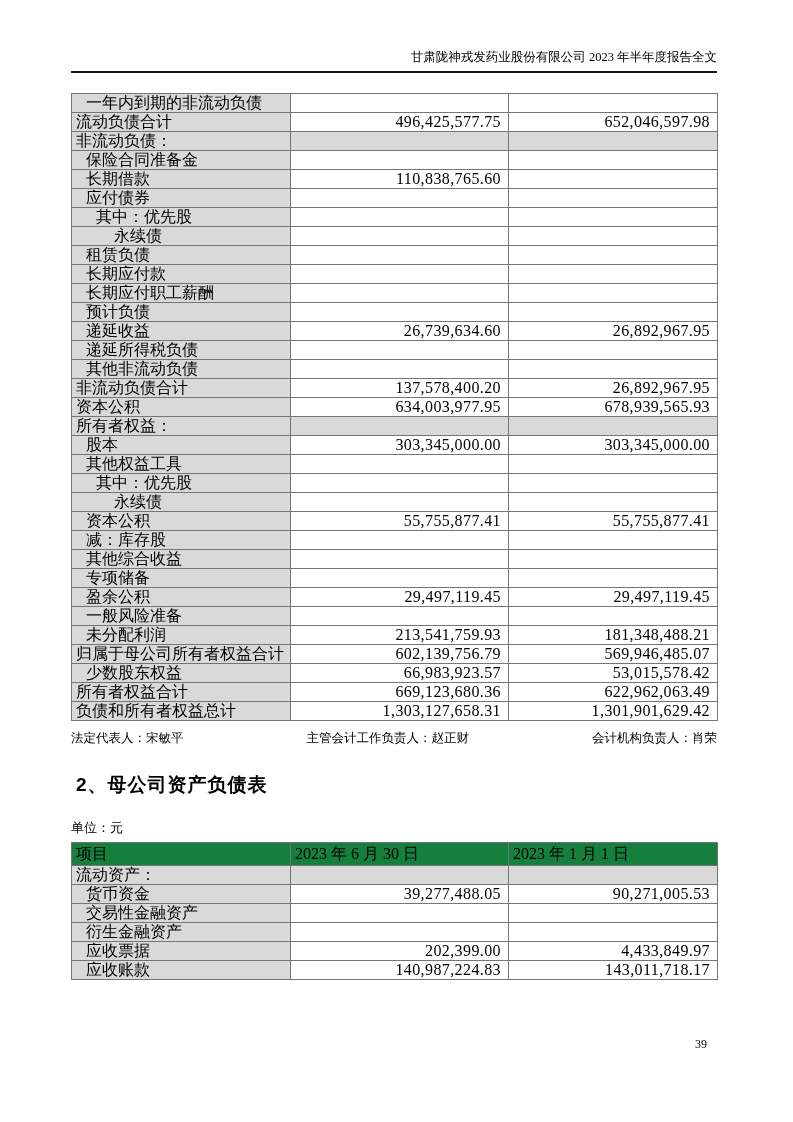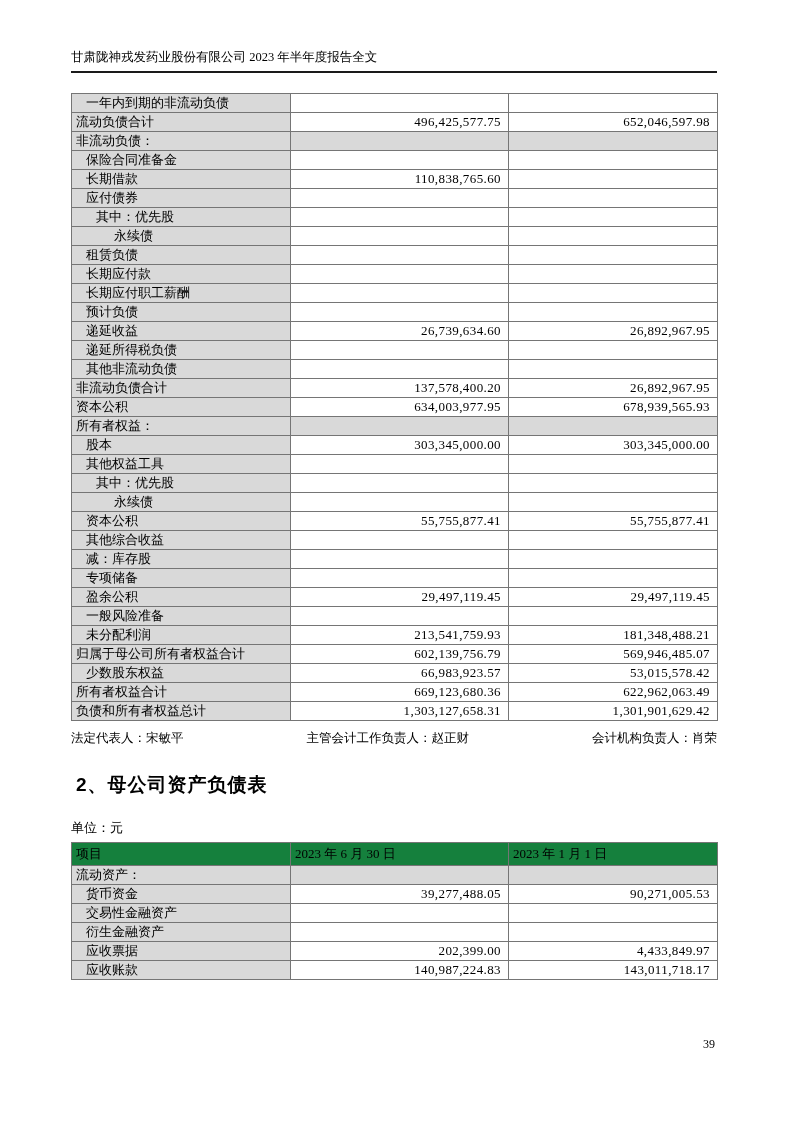--- a/index.html
+++ b/index.html
@@ -9,32 +9,33 @@
     font-family: "Liberation Serif", "DejaVu Serif", serif;
     color: #000;
     position: relative;
     overflow: hidden;
   }
   .content { width: 646px; margin-left: 71px; }
 
   
   .doc-header {
     padding-top: 50px;
+    text-align: right;
     font-size: 12.5px;
     line-height: 15px;
     border-bottom: 2px solid #1a1a1a;
     padding-bottom: 6px;
   }
 
   
   table.fin {
     width: 646px;
     border-collapse: collapse;
     table-layout: fixed;
-    font-size: 13px;
+    font-size: 16px;
   }
   table.fin td, table.fin th {
     border: 1px solid #757575;
     height: 19px;
     line-height: 14px;
     padding: 2px 4px;
     font-weight: normal;
     overflow: hidden;
     white-space: nowrap;
   }
@@ -71,21 +72,21 @@
     margin-top: 21px;
     margin-bottom: 5px;
     text-align: left;
     font-size: 13px;
     padding-right: 10px;
   }
 
   
   .page-number {
     position: absolute;
-    right: 78px;
+    right: 86px;
     top: 1037px;
     font-size: 12px;
   }
 </style>
 </head>
 <body>
 
 <div class="content">
 
   <div class="doc-header">甘肃陇神戎发药业股份有限公司 2023 年半年度报告全文</div>
@@ -206,26 +207,26 @@
           <td class="label ind3">永续债</td>
           <td class="num"></td>
           <td class="num"></td>
         </tr>
         <tr>
           <td class="label ind1">资本公积</td>
           <td class="num">55,755,877.41</td>
           <td class="num">55,755,877.41</td>
         </tr>
         <tr>
+          <td class="label ind1">减：库存股</td>
+          <td class="num"></td>
+          <td class="num"></td>
+        </tr>
+        <tr>
           <td class="label ind1">其他综合收益</td>
-          <td class="num"></td>
-          <td class="num"></td>
-        </tr>
-        <tr>
-          <td class="label ind1">减：库存股</td>
           <td class="num"></td>
           <td class="num"></td>
         </tr>
         <tr>
           <td class="label ind1">专项储备</td>
           <td class="num"></td>
           <td class="num"></td>
         </tr>
         <tr>
           <td class="label ind1">盈余公积</td>

